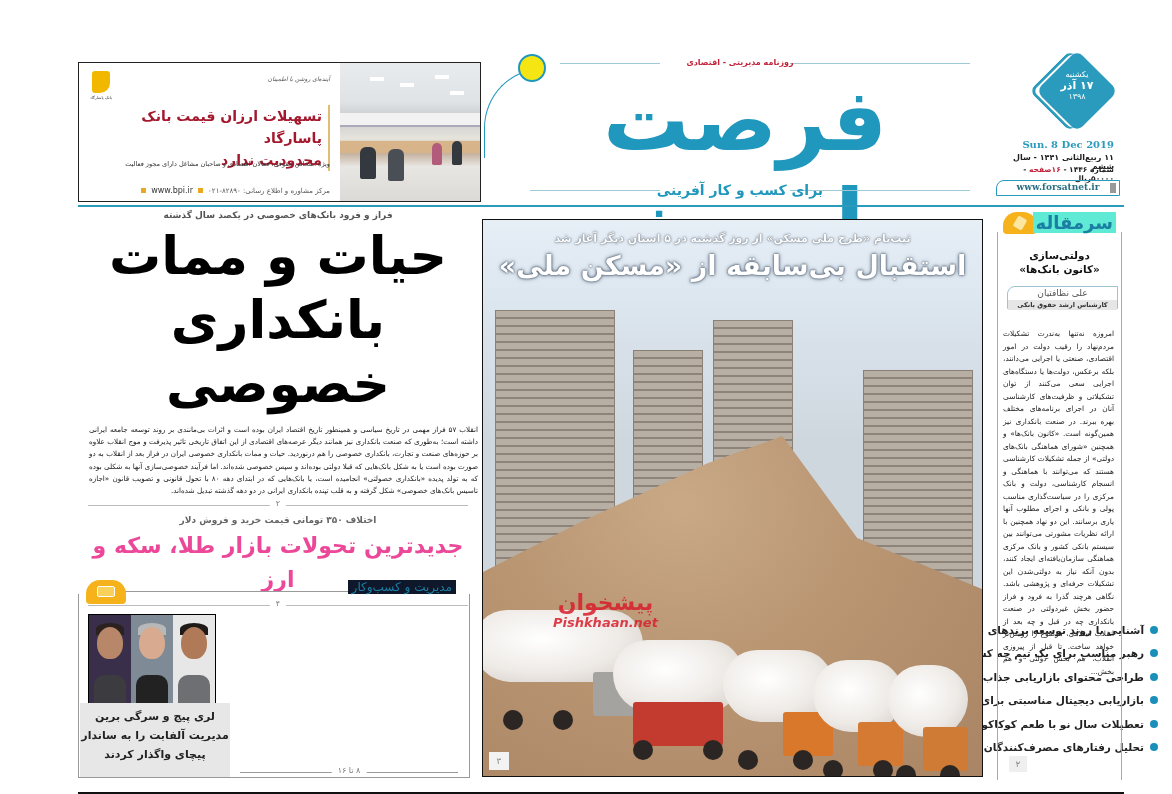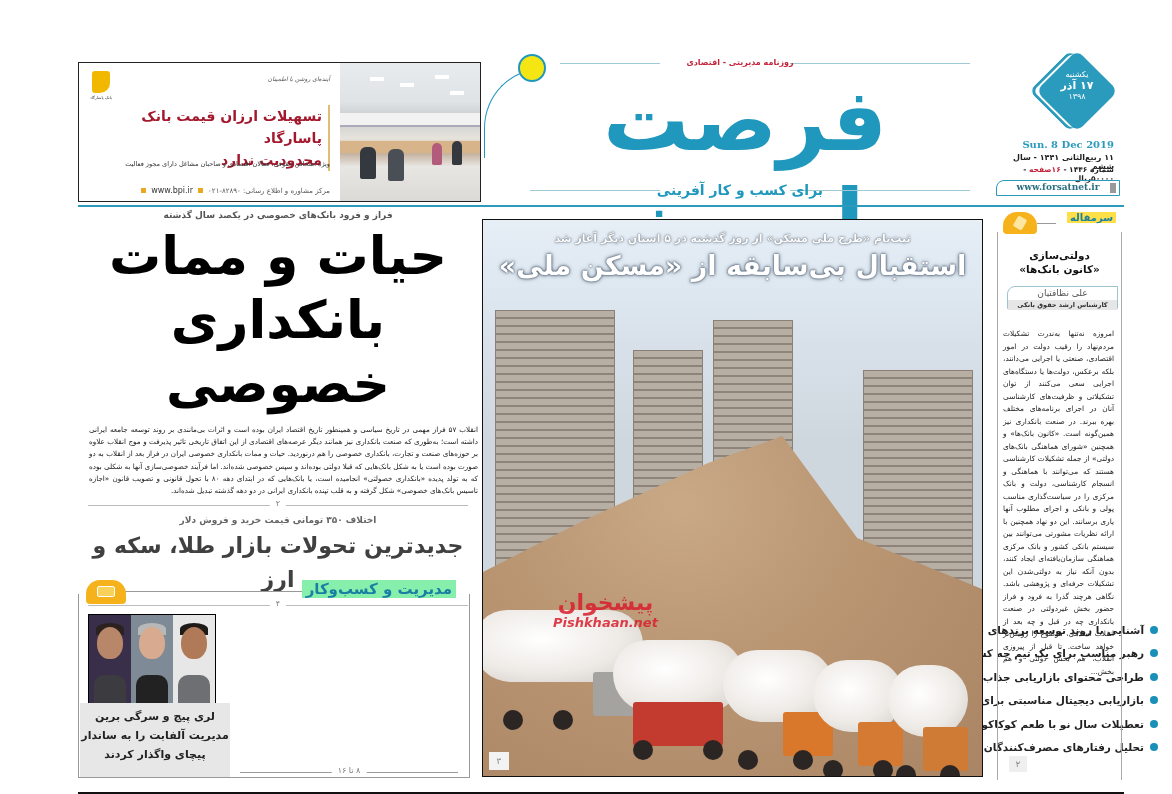--- a/index.html
+++ b/index.html
@@ -52,25 +52,25 @@
 
   
   .col-left { left: 78px; top: 210px; width: 400px; }
   .kicker { text-align: center; font-size: 9px; color: #555; font-weight: bold; }
   .main-headline { text-align: center; font-weight: bold; font-size: 52px; line-height: 64px; color: #000; margin-top: 4px; letter-spacing: -1px; }
   .lead-body { margin-top: 8px; text-align: justify; font-size: 7.2px; line-height: 12.2px; color: #222; text-align-last: right; margin-left: 11px; }
   .sep { position: relative; height: 12px; margin: 2px 0; }
   .sep .line { position: absolute; top: 6px; left: 10px; right: 10px; height: 1px; background: #bbb; }
   .sep .num { position: absolute; top: 0; left: 50%; transform: translateX(-50%); background: #fff; padding: 0 6px; font-size: 8px; color: #777; }
   .sub-kicker { text-align: center; font-size: 9px; color: #666; font-weight: bold; margin-top: 4px; }
-  .sub-headline { text-align: center; font-weight: bold; font-size: 22px; line-height: 34px; color: #404040; margin-top: 4px; }
+  .sub-headline { text-align: center; font-weight: bold; font-size: 22px; line-height: 34px; color: #ec4899; margin-top: 4px; }
 
   .mgmt-box { position: absolute; left: 78px; top: 594px; width: 392px; height: 184px; border: 1px solid #999; border-top: none; }
   .mgmt-header { position: absolute; left: 78px; top: 580px; width: 392px; height: 22px; }
-  .mgmt-header .title { position: absolute; right: 14px; top: 0; font-size: 15px; font-weight: bold; color: #1a7fa3; background: #86efac; padding: 0 4px; }
+  .mgmt-header .title { position: absolute; right: 14px; top: 0; font-size: 12px; font-weight: normal; color: #1a7fa3; background: #0f172a; padding: 0 4px; }
   .mgmt-header .rule { position: absolute; left: 46px; right: 110px; top: 11px; height: 1px; background: #999; }
   .mgmt-header .badge { position: absolute; left: 8px; top: 0; width: 40px; height: 24px; background: #f5b21b; border-radius: 14px 14px 4px 4px; }
   .mgmt-header .badge .inner { position: absolute; left: 11px; top: 6px; width: 18px; height: 11px; border: 1.5px solid #fff; border-radius: 2px; background: #f8d15b; }
   .mgmt-photo { position: absolute; left: 88px; top: 614px; width: 128px; height: 90px; border: 1.5px solid #000; display: flex; direction: ltr; }
   .mgmt-photo .face { flex: 1; position: relative; overflow: hidden; }
   .mgmt-photo .face .head { position: absolute; left: 50%; transform: translateX(-50%); top: 12px; width: 26px; height: 32px; border-radius: 50% 50% 45% 45%; background: #c99b7a; }
   .mgmt-photo .face .hair { position: absolute; left: 50%; transform: translateX(-50%); top: 8px; width: 28px; height: 12px; border-radius: 50% 50% 0 0; }
   .mgmt-photo .face .body { position: absolute; left: 5px; right: 5px; bottom: 0; height: 28px; border-radius: 10px 10px 0 0; }
   .mgmt-caption { position: absolute; left: 80px; top: 703px; width: 150px; height: 74px; background: #e7e7e7; text-align: center; font-size: 11px; line-height: 19px; color: #222; padding-top: 4px; font-weight: bold; }
   .mgmt-list { position: absolute; right: 14px; top: 618px; width: 232px; list-style: none; }
@@ -93,21 +93,21 @@
   .truck .wheel { position:absolute; bottom:0; width:20px; height:20px; border-radius:50%; background:#2b2623; }
   .photo-kicker { position: absolute; top: 12px; left: 0; right: 0; text-align: center; font-size: 11px; color: #fff; font-weight: bold; text-shadow: 0 0 3px #6a7a8a, 0 0 1px #333; }
   .photo-headline { position: absolute; top: 30px; left: 0; right: 0; text-align: center; font-size: 27px; color: #fff; font-weight: bold; text-shadow: 0 0 4px #55697e, 0 0 2px #223; }
   .watermark { position: absolute; left: 70px; top: 370px; color: #d91e2c; font-weight: bold; font-size: 13px; font-style: italic; direction: ltr; opacity: .85; }
   .watermark .fa { font-size: 22px; display:block; text-align:center; direction: rtl; font-style: normal; }
   .photo-page { position: absolute; left: 6px; bottom: 6px; width: 20px; height: 18px; background: #f3f3f3; color: #888; font-size: 9px; text-align: center; line-height: 18px; }
 
   
   .editorial { left: 997px; top: 210px; width: 125px; height: 570px; }
   .ed-header { position: absolute; top: 2px; left: 0; right: 0; height: 22px; }
-  .ed-header .title { position: absolute; right: 6px; top: 0; font-size: 10px; font-weight: bold; color: #1a7fa3; background: #fde047; padding: 0 3px; }
+  .ed-header .title { position: absolute; right: 6px; top: 0; font-size: 18px; font-weight: bold; color: #1a7fa3; background: #5eead4; padding: 0 3px; }
   .ed-header .badge { position: absolute; left: 6px; top: 0; width: 34px; height: 22px; background: #f5b21b; border-radius: 14px 14px 4px 4px; }
   .ed-header .badge .pen { position: absolute; left: 12px; top: 5px; width: 10px; height: 12px; background: #fde7a0; transform: rotate(30deg); border-radius: 2px; }
   .ed-header .rule { position: absolute; left: 40px; right: 66px; top: 11px; height: 1px; background: #999; }
   .ed-frame { position: absolute; top: 22px; left: 0; right: 0; bottom: 0; border: 1px solid #aaa; border-top: none; border-bottom: none; }
   .ed-title { position: absolute; top: 38px; left: 0; right: 0; text-align: center; font-weight: bold; font-size: 10.5px; line-height: 14px; color: #111; }
   .ed-author { position: absolute; top: 76px; left: 10px; right: 4px; height: 23px; border: 1px solid #9ec3d1; border-radius: 8px 0 0 0; text-align: center; }
   .ed-author .name { font-size: 9px; color: #555; padding-top: 1px; }
   .ed-author .role { font-size: 6.5px; font-weight: bold; background: #e6e6e6; color: #333; margin-top: 2px; padding: 1px 0; }
   .ed-body { position: absolute; top: 118px; left: 6px; right: 8px; font-size: 7.4px; line-height: 12.5px; color: #222; text-align: justify; text-align-last: right; }
   .ed-page { position: absolute; left: 12px; bottom: 8px; width: 18px; height: 16px; background: #efefef; color: #888; font-size: 9px; text-align: center; line-height: 16px; }

